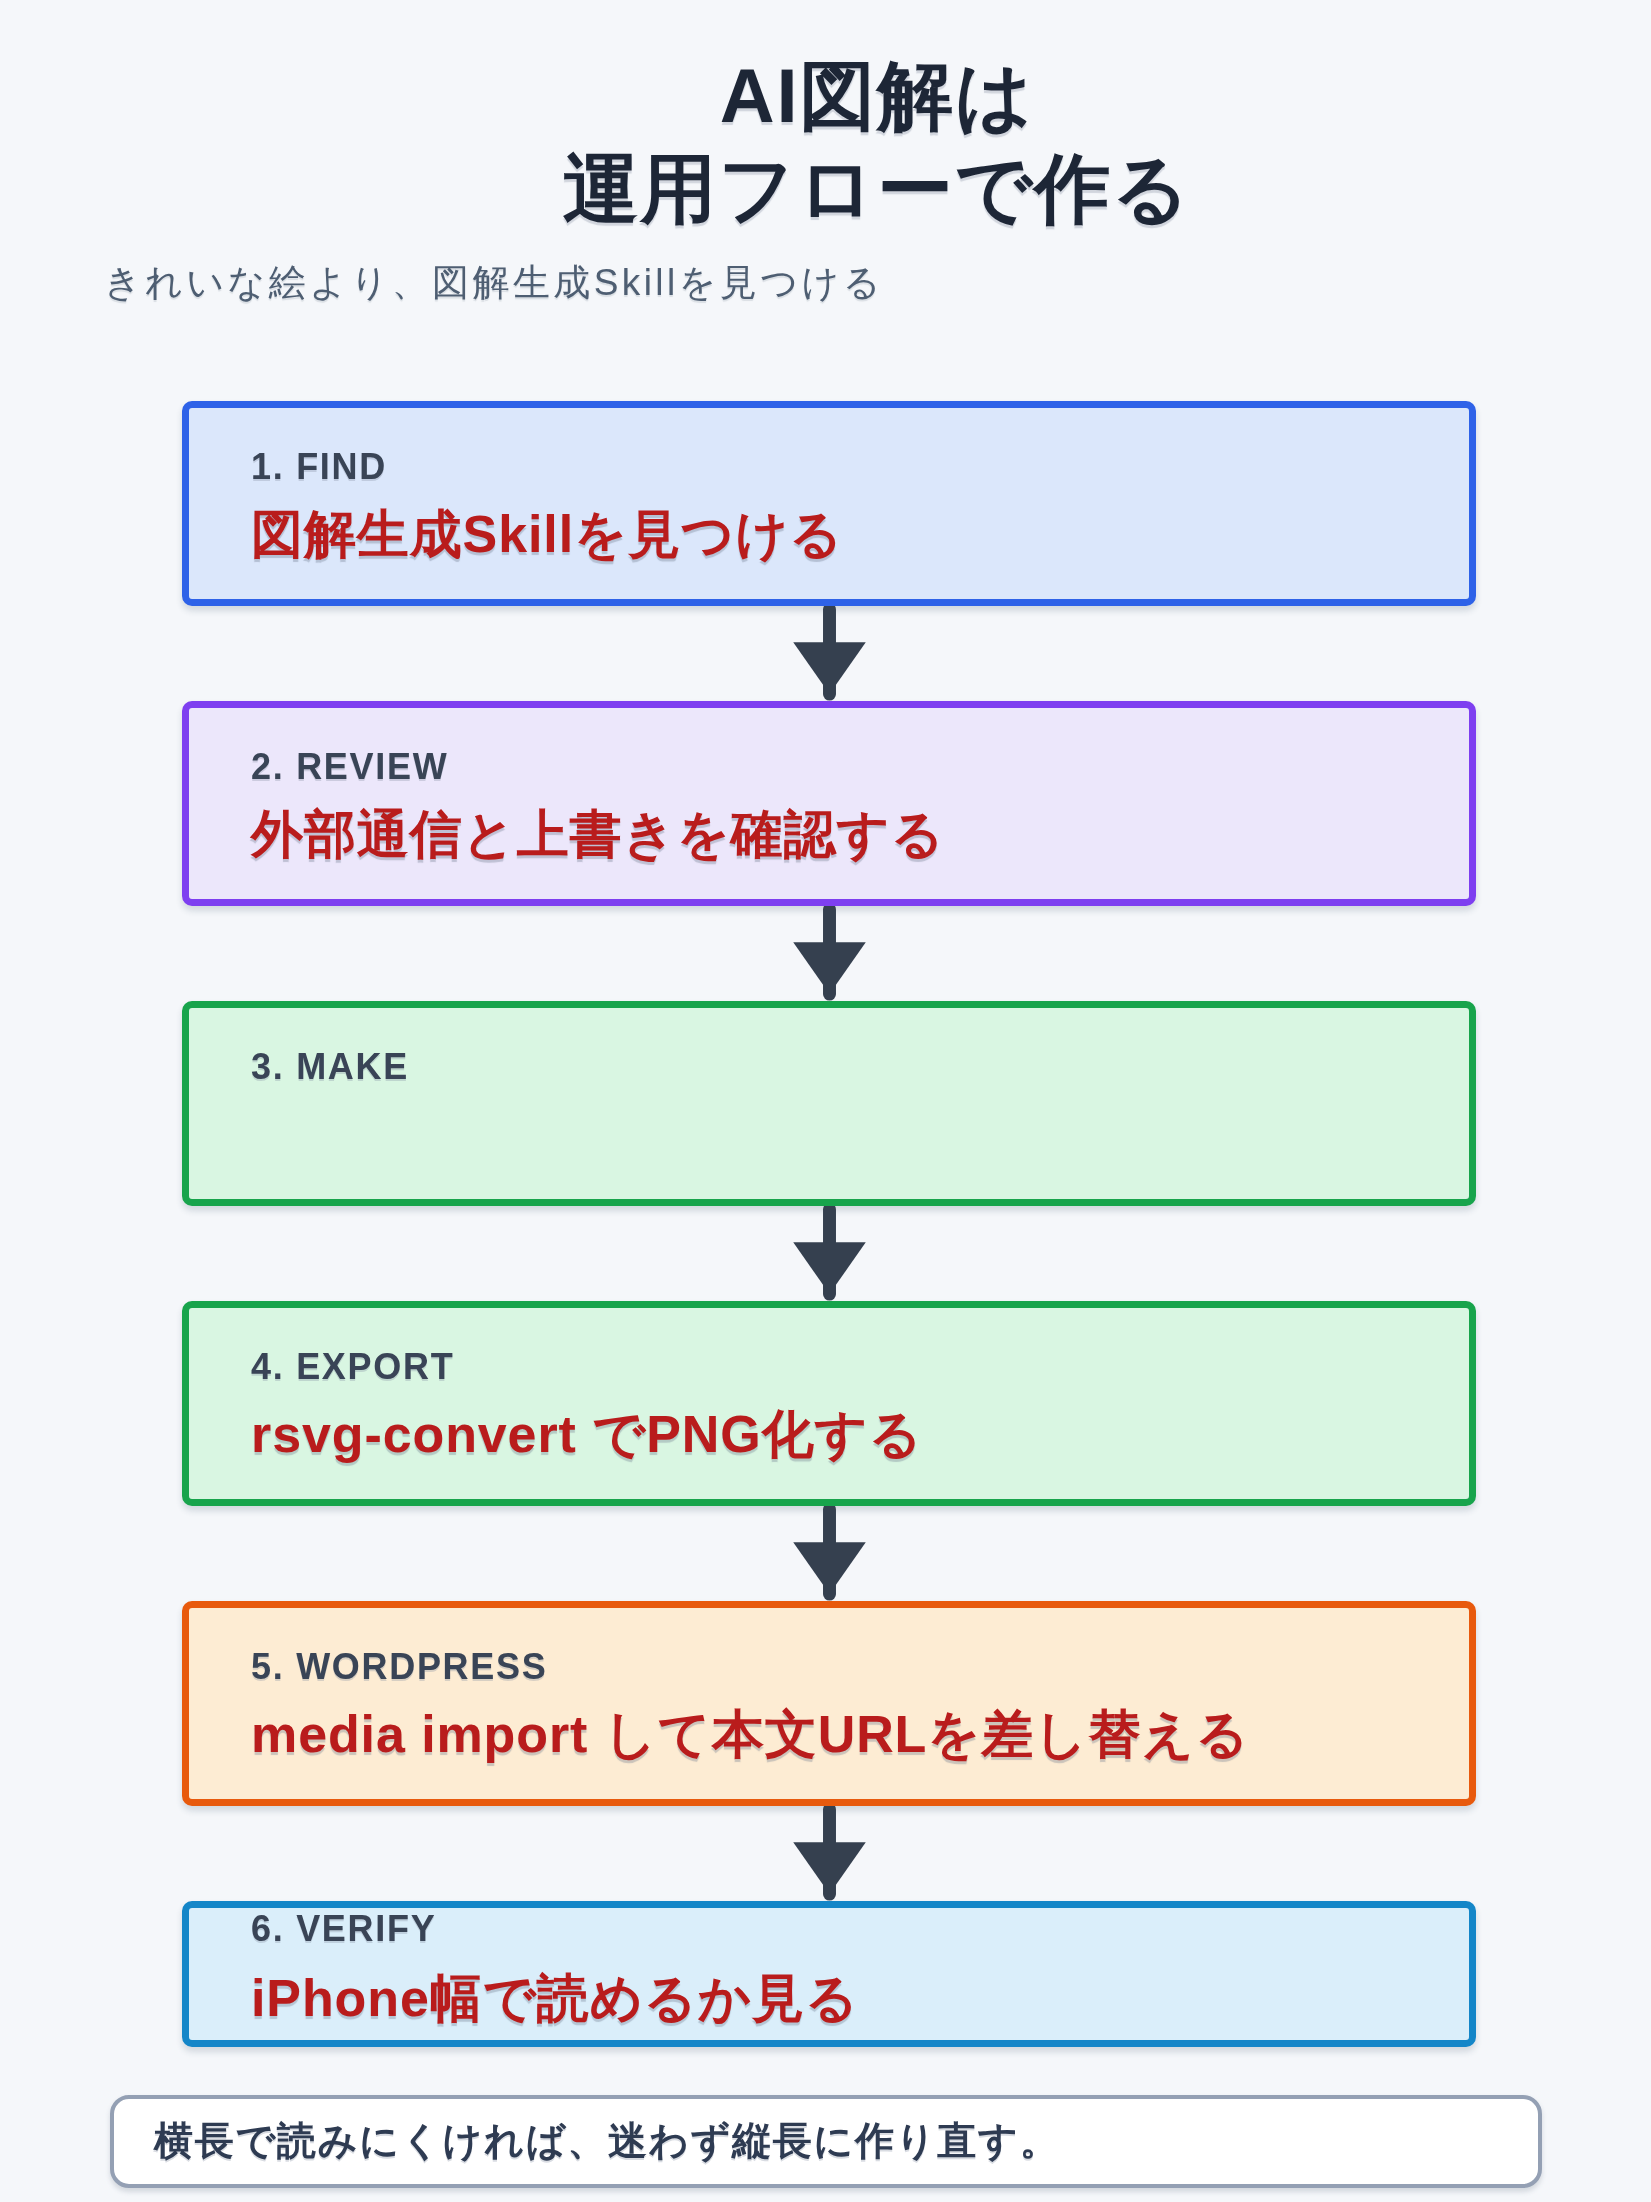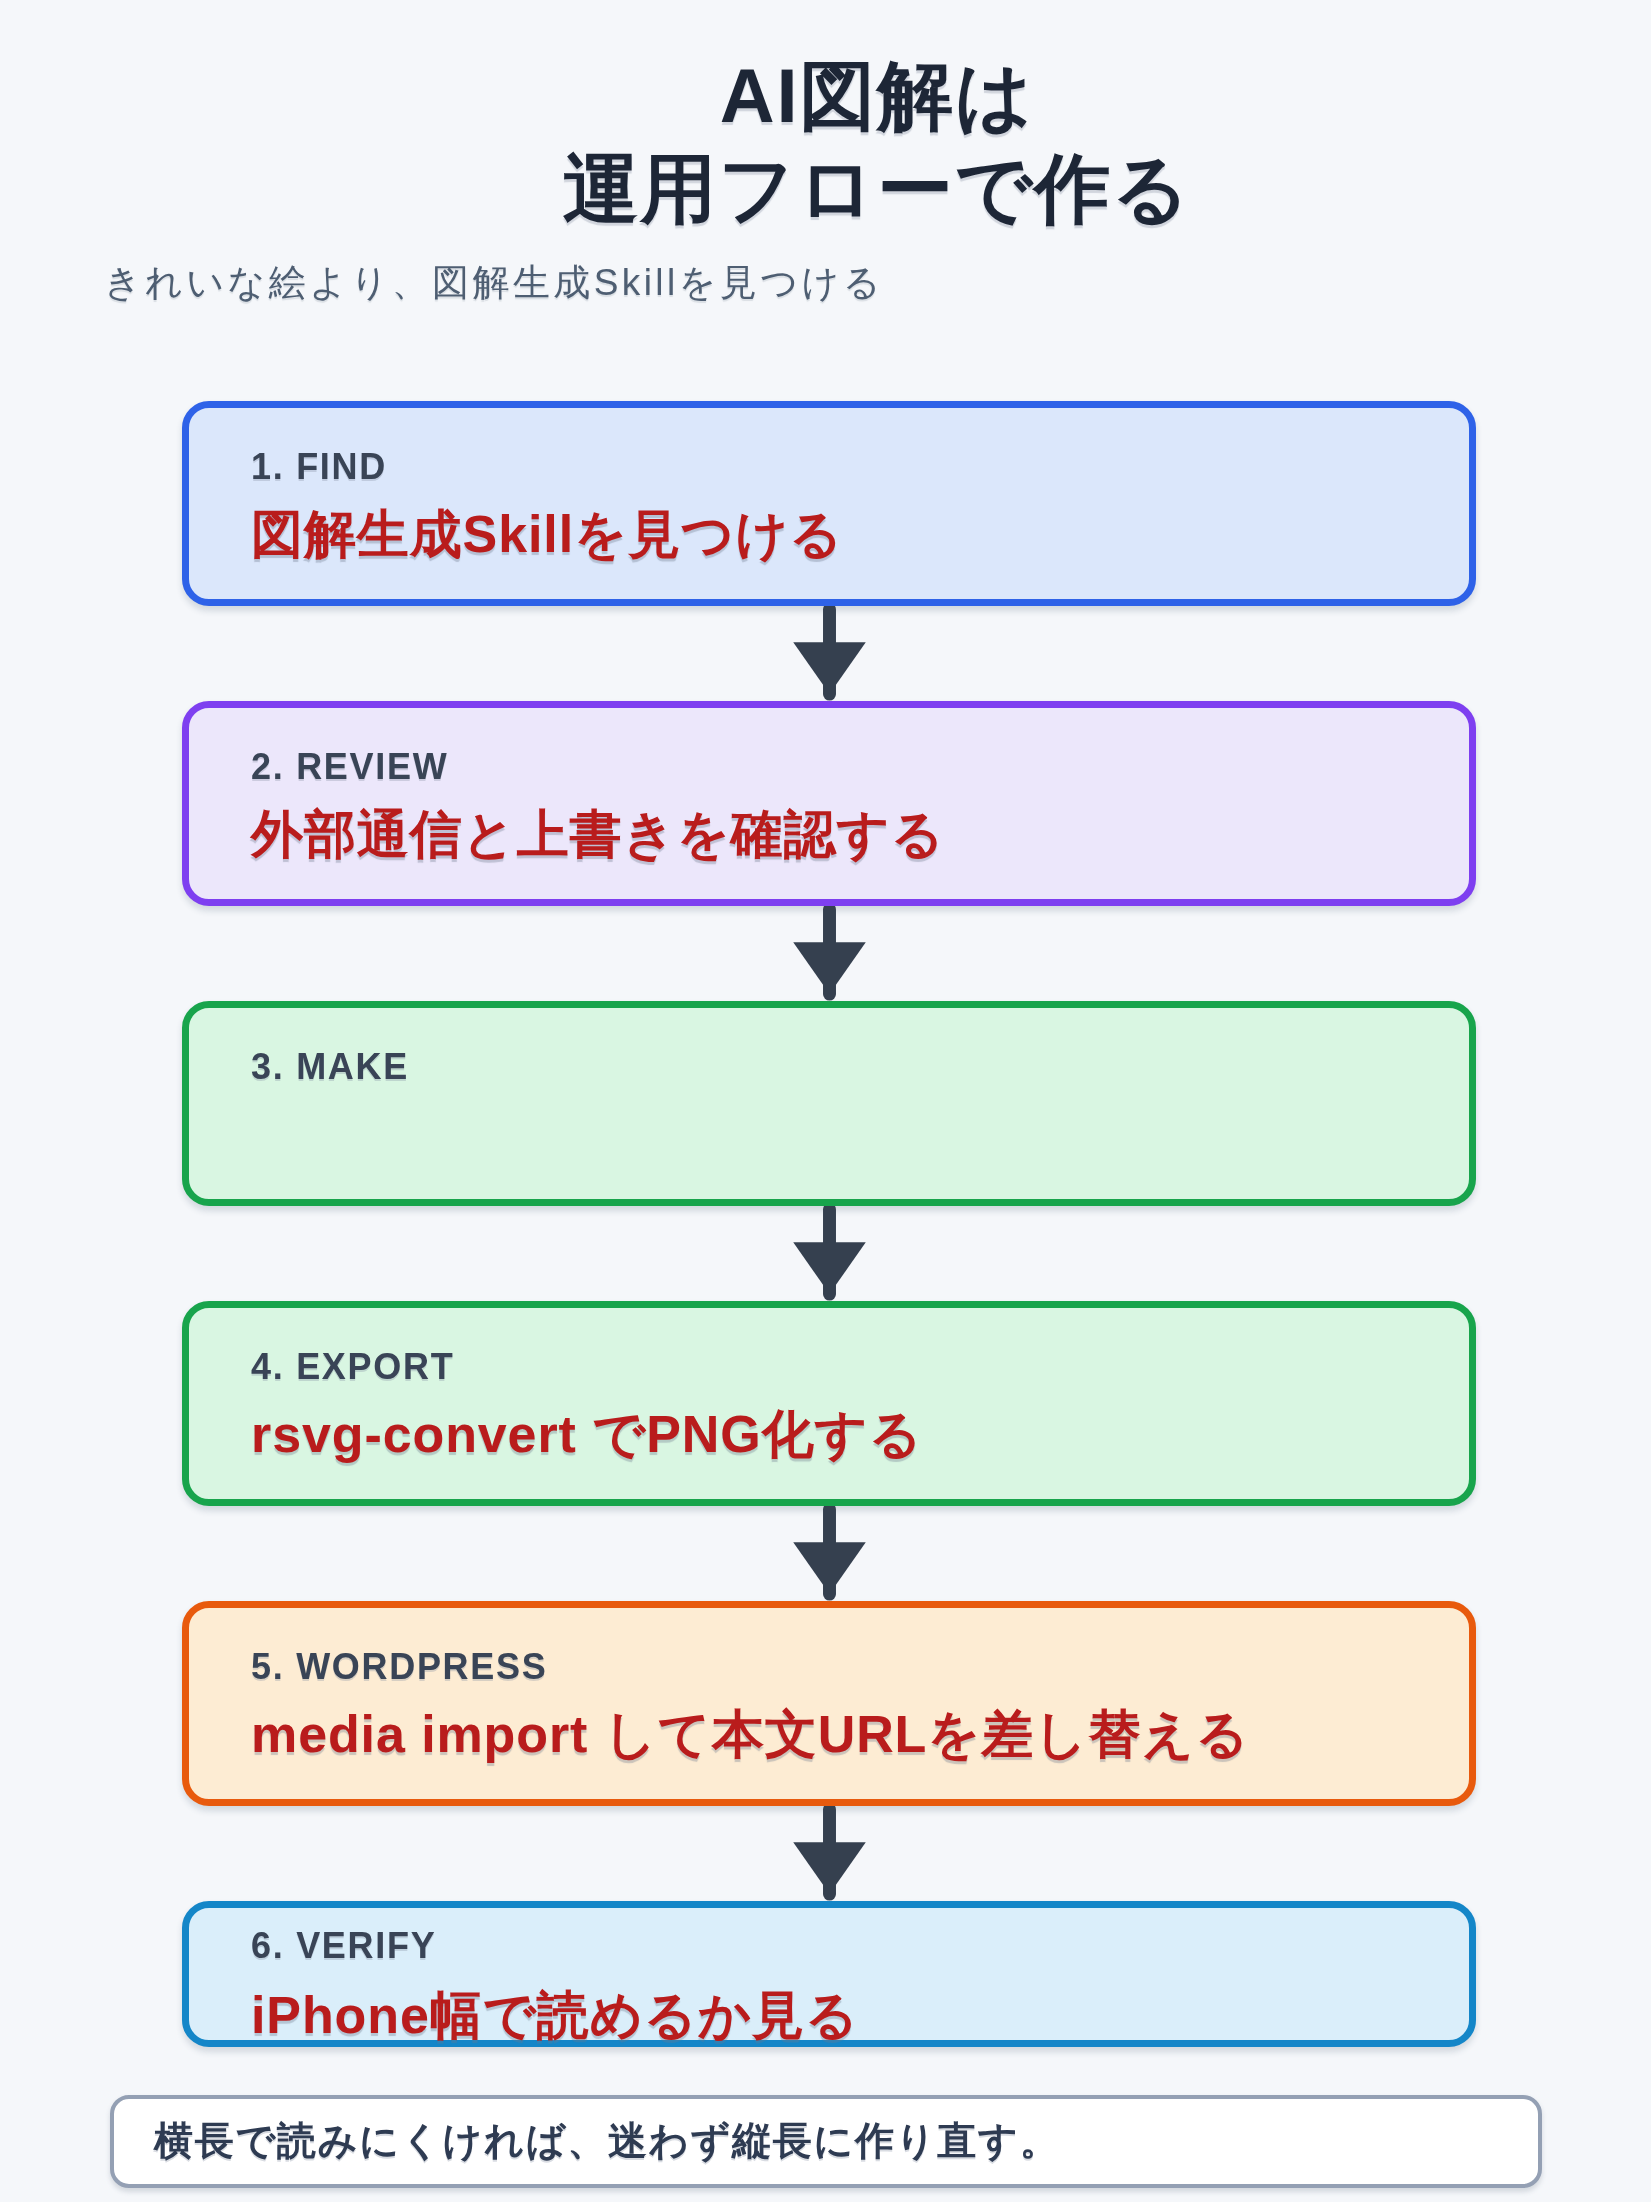--- a/index.html
+++ b/index.html
@@ -38,26 +38,26 @@
   .flow {
     width: 1294px;
     margin: 93px 0 0 182px;
     display: flex;
     flex-direction: column;
     align-items: stretch;
   }
   .step {
     box-sizing: border-box;
     height: 205px;
-    border-radius: 27px;
+    border-radius: 10px;
     border: 7.7px solid #000;
     padding: 38px 62px 0 62px;
     box-shadow: 0 4.3px 6.9px rgba(40,60,90,0.16);
   }
-  .step.short { height: 146px; padding-top: 17px; }
+  .step.short { height: 146px; padding-top: 0; }
   .step-label {
     font-size: 36px;
     font-weight: 800;
     letter-spacing: 1.7px;
     color: #394456;
     text-shadow: 0 1.7px 0 rgba(130,140,160,0.30);
   }
   .step-text {
     margin-top: 12px;
     font-size: 52px;

